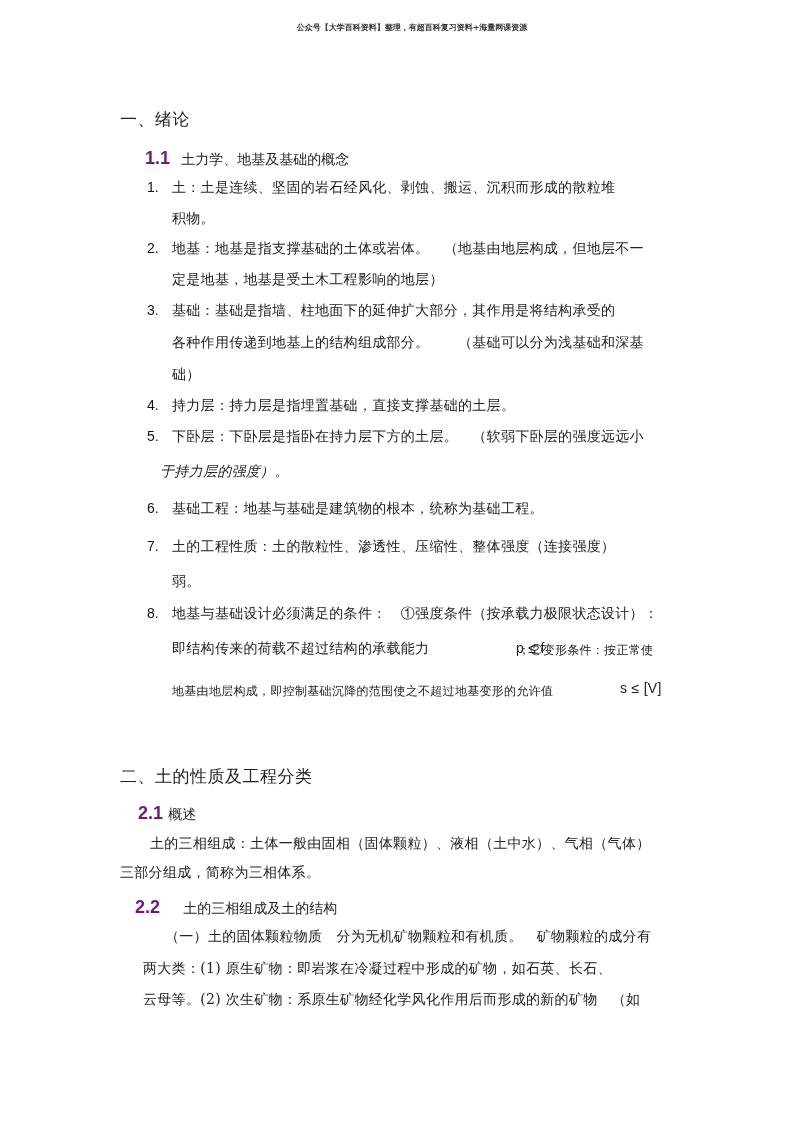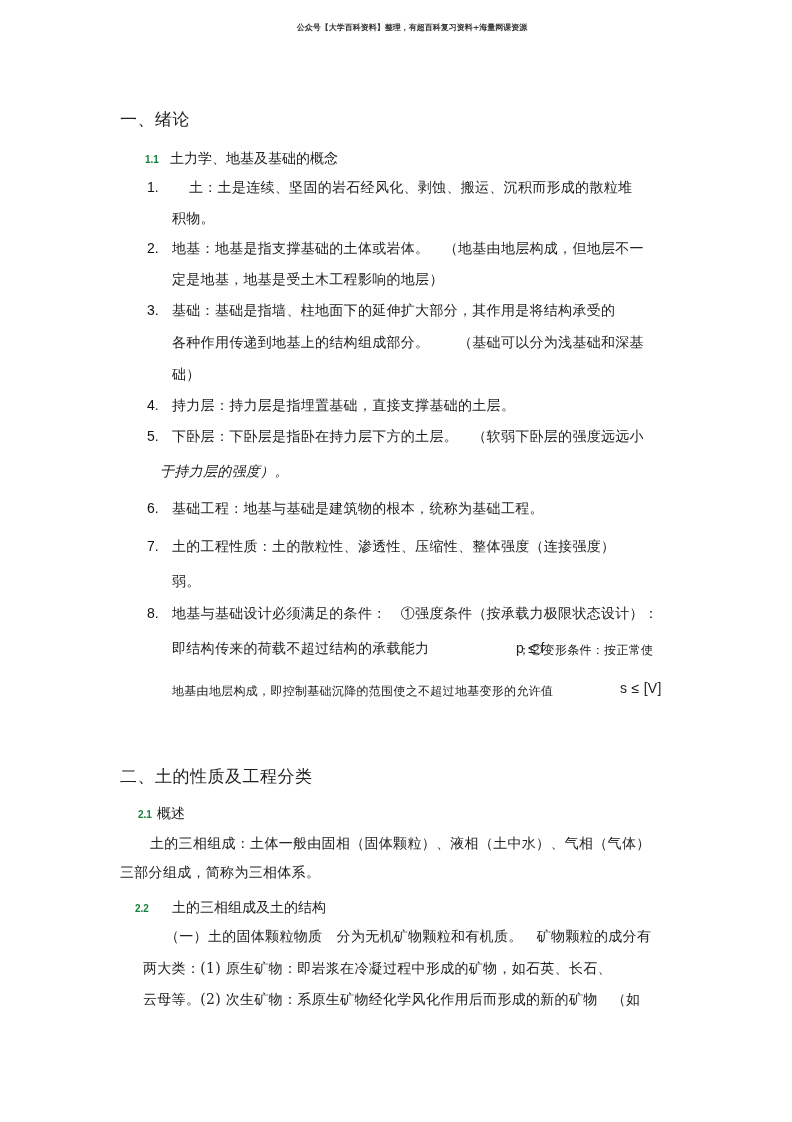--- a/index.html
+++ b/index.html
@@ -10,40 +10,40 @@
     }
     .abs { position: absolute; white-space: nowrap; }
     .header-note {
       left: 0; right: 0; top: 22px; text-align: center;
       font-size: 8px; font-weight: bold; color: #333;
       font-family: "DejaVu Serif", serif;
       padding-left: 32px;
     }
     .h1 { font-size: 17px; color: #222; letter-spacing: 0.5px; }
     .h2 { font-size: 14px; color: #222; }
-    .num { font-family: "Liberation Sans", sans-serif; font-weight: bold; font-size: 10px; color: #15803d; }
+    .num { font-family: "Liberation Sans", sans-serif; font-weight: bold; font-size: 18px; color: #701a75; }
     .p { font-size: 14px; color: #222; letter-spacing: 0.3px; }
     .small { font-size: 12px; }
     .li-num { font-family: "Liberation Sans", sans-serif; font-size: 14px; color: #111; }
     .sans { font-family: "Liberation Sans", sans-serif; }
   </style>
 </head>
 <body>
 
 <div class="abs header-note">公众号【大学百科资料】整理，有超百科复习资料+海量网课资源</div>
 
 <div class="abs h1" style="left:120px; top:108px;">一、绪论</div>
 
 <div class="abs" style="left:145px; top:148px;">
   <span class="num">1.1</span>
   <span class="h2" style="margin-left:6px;">土力学、地基及基础的概念</span>
 </div>
 
 <div class="abs li-num" style="left:147px; top:179px;">1.</div>
-<div class="abs p" style="left:172px; top:179px;margin-left:17px;">土：土是连续、坚固的岩石经风化、剥蚀、搬运、沉积而形成的散粒堆</div>
+<div class="abs p" style="left:172px; top:179px;">土：土是连续、坚固的岩石经风化、剥蚀、搬运、沉积而形成的散粒堆</div>
 <div class="abs p" style="left:172px; top:210px;">积物。</div>
 
 <div class="abs li-num" style="left:147px; top:240px;">2.</div>
 <div class="abs p" style="left:172px; top:240px;">地基：地基是指支撑基础的土体或岩体。　（地基由地层构成，但地层不一</div>
 <div class="abs p" style="left:172px; top:271px;">定是地基，地基是受土木工程影响的地层）</div>
 
 <div class="abs li-num" style="left:147px; top:302px;">3.</div>
 <div class="abs p" style="left:172px; top:302px;">基础：基础是指墙、柱地面下的延伸扩大部分，其作用是将结构承受的</div>
 <div class="abs p" style="left:172px; top:334px;">各种作用传递到地基上的结构组成部分。　　（基础可以分为浅基础和深基</div>
 <div class="abs p" style="left:172px; top:366px;">础）</div>

